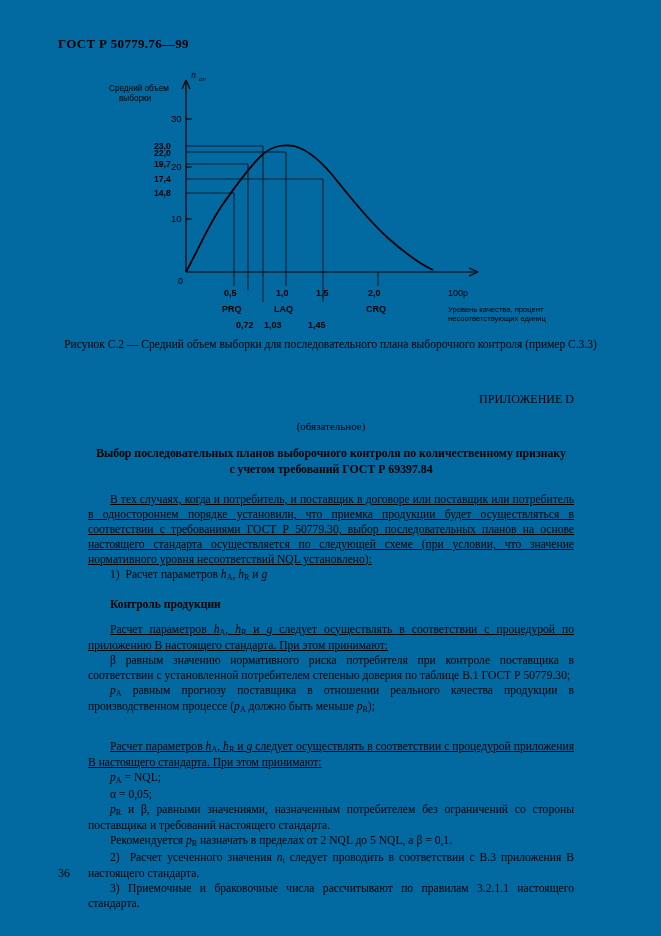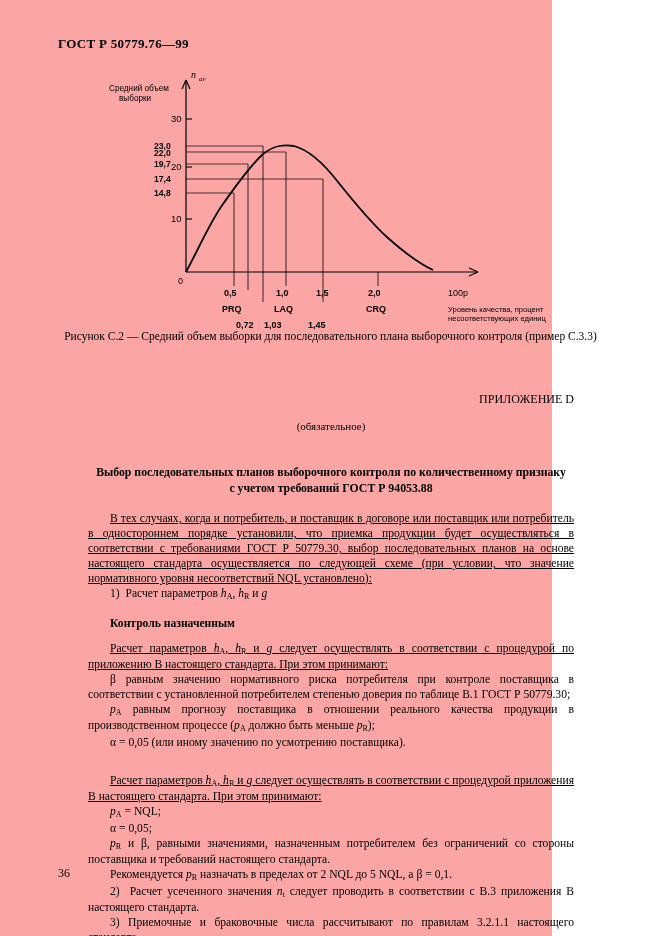--- a/index.html
+++ b/index.html
@@ -11,23 +11,23 @@
     width: 661px;
     height: 936px;
     position: relative;
     font-family: "Liberation Serif", serif;
     color: #000;
     overflow: hidden;
   }
   .page {
     position: absolute;
     left: 0; top: 0;
-    width: 552px;
+    width: 661px;
     height: 936px;
-    background: #fca5a5;
+    background: #0369a1;
   }
   .doc-header {
     position: absolute;
     left: 58px;
     top: 36px;
     font-family: "Liberation Serif", serif;
     font-size: 13px;
     font-weight: bold;
     letter-spacing: 0.3px;
   }
@@ -36,21 +36,21 @@
     position: absolute;
     left: 58px;
     top: 62px;
     width: 545px;
     height: 280px;
   }
   .fig-svg { display: block; }
   .fig-caption {
     position: absolute;
     left: 58px;
-    top: 330px;
+    top: 338px;
     width: 545px;
     font-size: 11.5px;
     text-align: center;
   }
   
   .content {
     position: absolute;
     left: 88px;
     top: 388px;
     width: 486px;
@@ -65,21 +65,21 @@
   }
   .app-sub {
     text-align: center;
     font-size: 11px;
     margin-top: 11px;
   }
   .sect-title {
     text-align: center;
     font-weight: bold;
     font-size: 11.8px;
-    margin-top: 32px;
+    margin-top: 13px;
     line-height: 1.35;
   }
   p.para {
     margin: 0;
     text-indent: 22px;
     text-align: justify;
     text-decoration: underline;
   }
   .gap-sm { height: 9px; }
   .gap-md { height: 14px; }
@@ -203,39 +203,38 @@
 
   <div class="fig-caption">Рисунок С.2 — Средний объем выборки для последовательного плана выборочного контроля (пример С.3.3)</div>
 
   <div class="content">
 
     <div class="app-title">ПРИЛОЖЕНИЕ D</div>
     <div class="app-sub">(обязательное)</div>
 
     <div class="sect-title">
       <span>Выбор последовательных планов выборочного контроля по количественному признаку</span><br>
-      <span>с учетом требований ГОСТ Р 94053.88</span>
+      <span>с учетом требований ГОСТ Р 69397.84</span>
     </div>
 
     <div class="gap-md"></div>
 
     <p class="para">В тех случаях, когда и потребитель, и поставщик в договоре или поставщик или потребитель в одностороннем порядке установили, что приемка продукции будет осуществляться в соответствии с требованиями ГОСТ Р 50779.30, выбор последовательных планов на основе настоящего стандарта осуществляется по следующей схеме (при условии, что значение нормативного уровня несоответствий NQL установлено):</p>
 
     <p class="hang">1)&nbsp; Расчет параметров <i class="v">h</i><sub class="s">A</sub>, <i class="v">h</i><sub class="s">R</sub> и <i class="v">g</i></p>
 
     <div class="gap-md"></div>
 
-    <p class="sub-head">Контроль назначенным</p>
+    <p class="sub-head">Контроль продукции</p>
 
     <div class="gap-sm"></div>
 
     <p class="para">Расчет параметров <i class="v">h</i><sub class="s">A</sub>, <i class="v">h</i><sub class="s">R</sub> и <i class="v">g</i> следует осуществлять в соответствии с процедурой по приложению В настоящего стандарта. При этом принимают:</p>
     <p class="hang">β равным значению нормативного риска потребителя при контроле поставщика в соответствии с установленной потребителем степенью доверия по таблице В.1 ГОСТ Р 50779.30;</p>
     <p class="hang"><i class="v">p</i><sub class="s">A</sub> равным прогнозу поставщика в отношении реального качества продукции в производственном процессе (<i class="v">p</i><sub class="s">A</sub> должно быть меньше <i class="v">p</i><sub class="s">R</sub>);</p>
-    <p class="hang">α = 0,05 (или иному значению по усмотрению поставщика).</p>
 
     <div class="gap-md"></div>
 
 
     <div class="gap-sm"></div>
 
     <p class="para">Расчет параметров <i class="v">h</i><sub class="s">A</sub>, <i class="v">h</i><sub class="s">R</sub> и <i class="v">g</i> следует осуществлять в соответствии с процедурой приложения В настоящего стандарта. При этом принимают:</p>
     <p class="hang"><i class="v">p</i><sub class="s">A</sub> = NQL;</p>
     <p class="hang">α  = 0,05;</p>
     <p class="hang"><i class="v">p</i><sub class="s">R</sub> и β, равными значениями, назначенным потребителем без ограничений со стороны поставщика и требований настоящего стандарта.</p>

